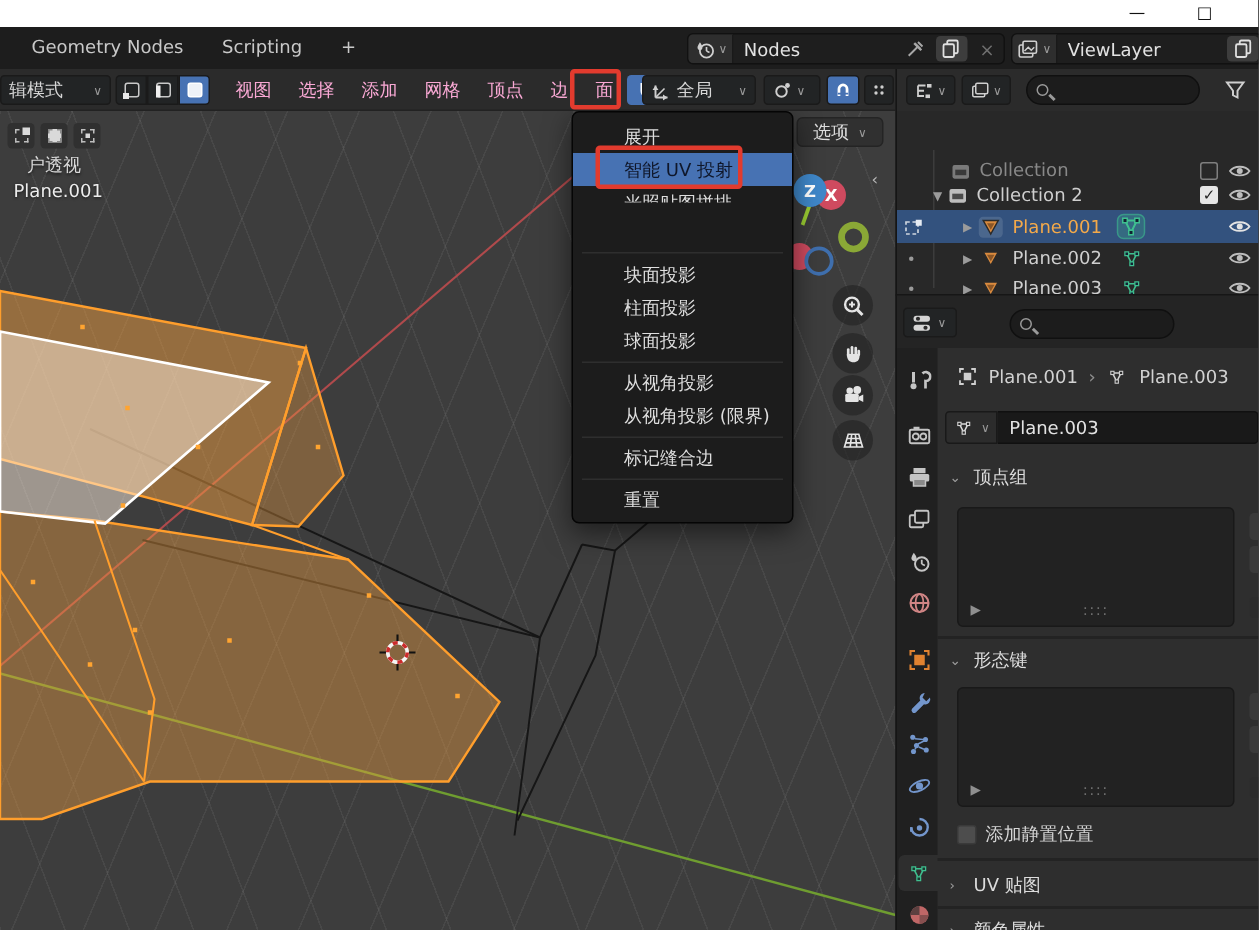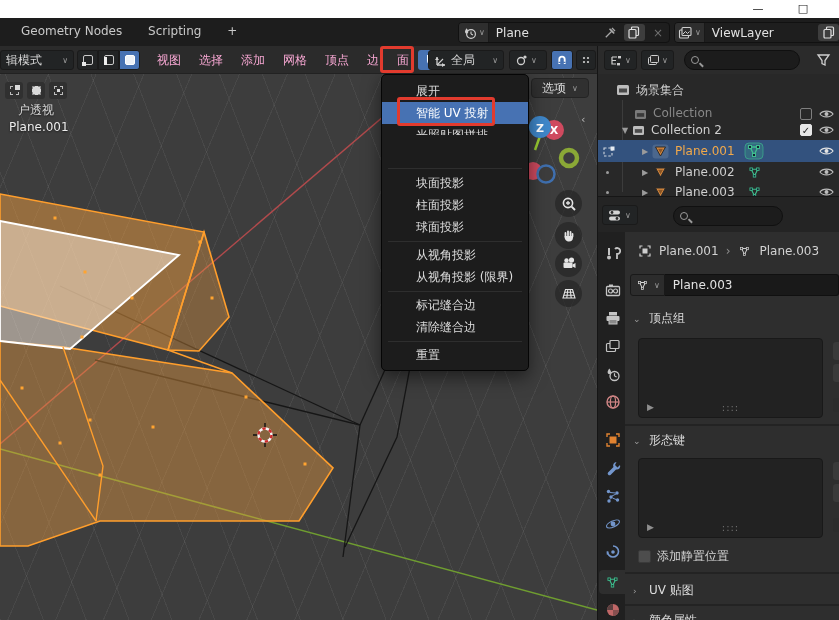--- a/index.html
+++ b/index.html
@@ -46,21 +46,21 @@
   .tsq.b1::after{ content:""; position:absolute; right:-2px; top:-2px; width:5px; height:5px; background:#d9d9d9; }
   .tsq.b2{ background:#d9d9d9; border-color:#8a8a8a; }
   .tsq.b3::after{ content:""; position:absolute; left:2px; top:2px; width:3px; height:3px; background:#d9d9d9; }
   .vptext{ position:absolute; color:#d8d8d8; text-shadow:0 1px 2px rgba(0,0,0,.6); font-size:12px; }
   .optbtn{ position:absolute; left:531px; top:4px; width:58px; height:20px; background:#303030; border:1px solid #242424; border-radius:4px; display:flex; align-items:center; justify-content:center; gap:4px; color:#dcdcdc; }
   .navbtn{ position:absolute; width:27px; height:27px; border-radius:50%; background:rgba(36,36,36,.65); display:flex; align-items:center; justify-content:center; }
   .sbchev{ position:absolute; left:581px; top:39px; color:#b5b5b5; font-size:11px; }
   
   .uvmenu{ position:absolute; left:381px; top:0px; width:148px; background:#1c1c1c; border:1px solid #050505; border-radius:5px; box-shadow:0 6px 18px rgba(0,0,0,.5); padding-top:5px; padding-bottom:4px; }
   .uvitem{ height:22px; line-height:22px; padding-left:34px; color:#dedede; font-size:12px; white-space:nowrap; }
-  .uvitem.hl{ background:#4772b3; color:#ffffff; }
+  .uvitem.hl{ background:#4772b3; color:#0f172a; }
   .uvitem.clipped{ height:11px; overflow:hidden; }
   .uvsep{ height:6px; position:relative; }
   .uvsep::after{ content:""; position:absolute; left:6px; right:6px; top:3px; height:1px; background:#2e2e2e; }
   .uvgap{ height:37px; position:relative; }
   .uvgap::after{ content:""; position:absolute; left:6px; right:6px; top:33px; height:1px; background:#2e2e2e; }
   .tooltip{ position:absolute; left:376px; top:63px; width:153px; height:27px; background:#101010; border:1px solid #000; border-radius:3px; color:#c2c2c2; display:flex; align-items:center; padding-left:9px; font-size:12px; }
   .redbox{ position:absolute; border:3px solid #e23b2e; border-radius:3px; }
   
   .outliner{ position:absolute; left:597px; top:74px; width:242px; height:122px; background:#282828; border-left:1px solid #151515; }
   .olrow{ position:absolute; left:0; width:242px; height:20px; display:flex; align-items:center; }
@@ -117,21 +117,21 @@
 
     <div class="idwidget" style="left:458px; width:212px;">
       <span class="idseg">
         <svg width="15" height="14" viewBox="0 0 15 14">
             <circle cx="9" cy="8" r="4.4" fill="none" stroke="#cfcfcf" stroke-width="1.2"></circle>
             <path d="M9 8 L9 5.4 M9 8 L11 9" stroke="#cfcfcf" stroke-width="1.1"></path>
             <path d="M4.6 2.2 C3 4.6 2.6 5.8 3.4 6.9 C4.2 8 5.8 7.6 6.2 6.4 C6.6 5.2 5.6 3.6 4.6 2.2 Z" fill="#cfcfcf"></path>
           </svg>
         <span class="chev">∨</span>
       </span>
-      <span class="idtext">Plane</span>
+      <span class="idtext">Nodes</span>
       <span style="margin-right:5px">
         <svg width="13" height="13" viewBox="0 0 13 13">
             <g stroke="#a7a7a7" stroke-width="1.3" fill="none">
               <path d="M8 2 L11 5 M6.5 3.5 L9.5 6.5 M7.8 5.2 L4.5 8.5 M4.5 8.5 L1.8 11.2"></path>
               <path d="M5.5 2.8 L10.2 7.5" stroke-width="1.6"></path>
             </g>
           </svg>
       </span>
       <span class="minibtn">
         <svg width="12" height="13" viewBox="0 0 12 13">
@@ -367,41 +367,31 @@
       <div class="uvitem clipped">光照贴图拼排</div>
       <div class="uvgap"></div>
       <div class="uvitem">块面投影</div>
       <div class="uvitem">柱面投影</div>
       <div class="uvitem">球面投影</div>
       <div class="uvsep"></div>
       <div class="uvitem">从视角投影</div>
       <div class="uvitem">从视角投影 (限界)</div>
       <div class="uvsep"></div>
       <div class="uvitem">标记缝合边</div>
-      <div class="uvitem">清除缝合边</div>
       <div class="uvsep"></div>
       <div class="uvitem">重置</div>
     </div>
   </div>
 
   <div class="redbox" style="left:380px; top:46px; width:34px; height:27px;"></div>
   <div class="redbox" style="left:397px; top:97px; width:98px; height:29px;"></div>
 
   <div class="outliner">
     <div class="hline" style="left:24px; top:26px; position:absolute; width:1px; height:92px; background:#3c3c3c;"></div>
 
-    <div class="olrow" style="top:6px;">
-      <span style="margin-left:18px">
-        <svg width="14" height="12" viewBox="0 0 14 12">
-            <rect x="1" y="1" width="12" height="10" rx="1.5" fill="#bdbdbd"></rect>
-            <rect x="3" y="4.5" width="8" height="4" fill="#4a4a4a"></rect>
-          </svg>
-      </span>
-      <span class="olname">场景集合</span>
-    </div>
 
     <div class="olrow" style="top:26px;align-items:flex-end;">
       <span style="margin-left:36px; opacity:.55">
         <svg width="13" height="11" viewBox="0 0 14 12">
             <rect x="1" y="1" width="12" height="10" rx="1.5" fill="#bdbdbd"></rect>
             <rect x="3" y="4.5" width="8" height="4" fill="#4a4a4a"></rect>
           </svg>
       </span>
       <span class="olname muted">Collection</span>
       <span class="olright">

